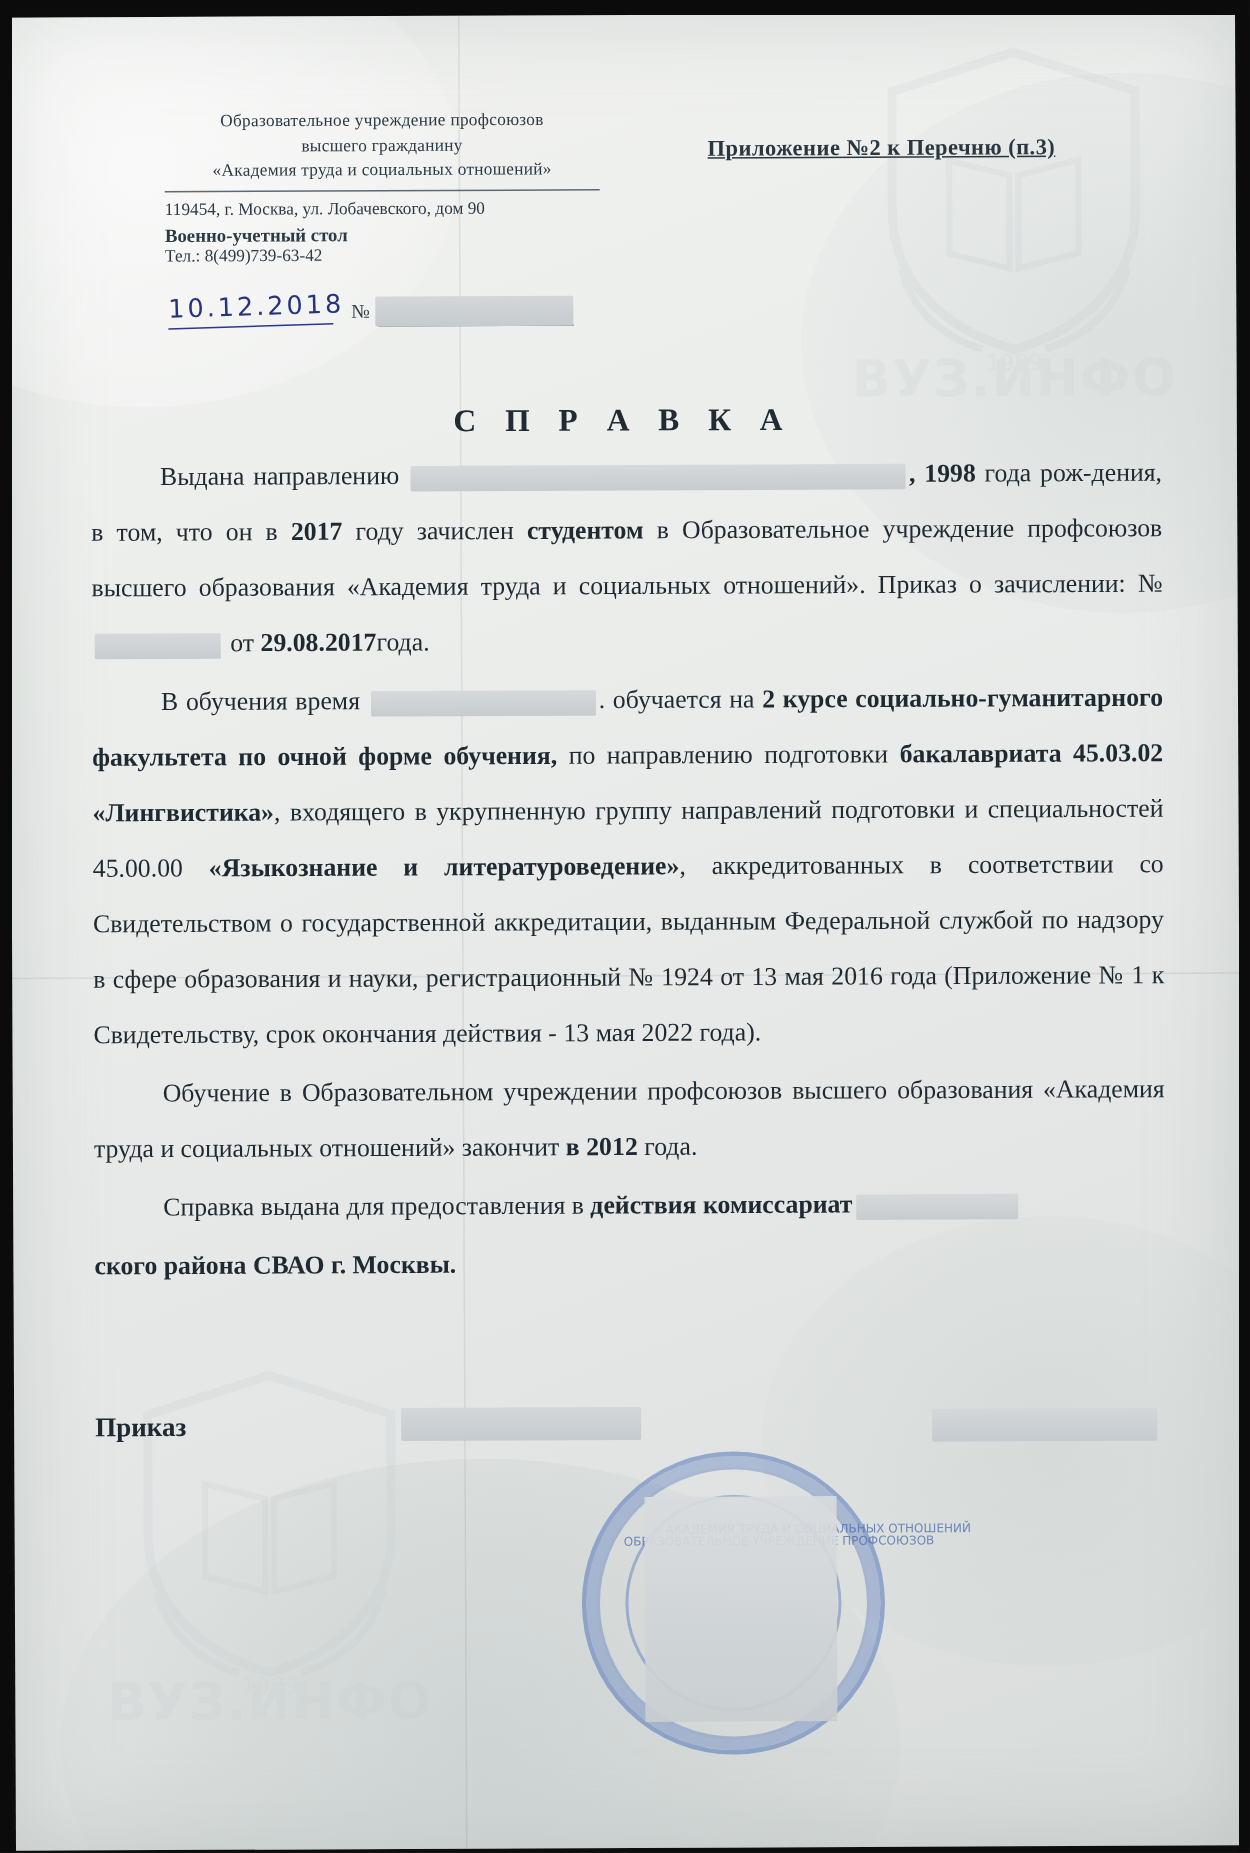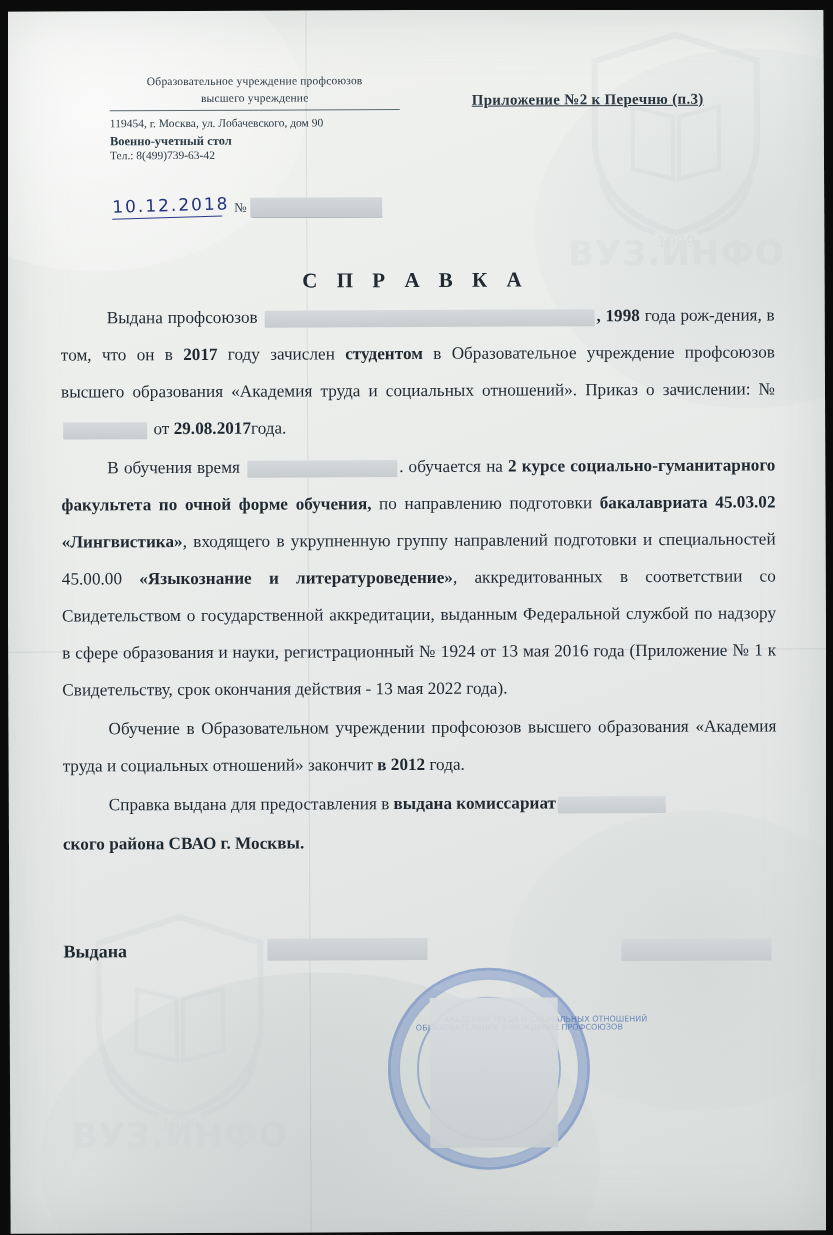--- a/index.html
+++ b/index.html
@@ -313,21 +313,22 @@
           <path d="M20 150 C26 178 48 196 74 204" fill="none" stroke="#c0c9cb" stroke-width="5"></path>
           <path d="M170 150 C164 178 142 196 116 204" fill="none" stroke="#c0c9cb" stroke-width="5"></path>
         </svg>
       </div>
       <div class="wm-year">1999</div>
       <div class="wm-text">ВУЗ.ИНФО</div>
     </div>
 
     <div id="letterhead">
       <div class="org-line">Образовательное учреждение профсоюзов</div>
-      <div class="org-line">высшего учреждение</div>
+      <div class="org-line">высшего гражданину</div>
+      <div class="org-line">«Академия труда и социальных отношений»</div>
       <div class="rule"></div>
       <div class="addr">119454, г. Москва, ул. Лобачевского, дом 90</div>
       <div class="dept">Военно-учетный стол</div>
       <div class="phone">Тел.: 8(499)739-63-42</div>
     </div>
 
     <div id="dateline">
       <div class="handdate">10.12.2018</div>
       <div class="underline"></div>
       <div class="numlabel">№</div>
@@ -335,44 +336,44 @@
       <div class="redact" style="left:138px; top:3px; width:132px; height:20px;"></div>
     </div>
 
     <div id="appendix">Приложение №2 к Перечню (п.3)</div>
 
     <div id="doc-title">С П Р А В К А</div>
 
     <div id="body-text">
 
       <p>
-        <span>Выдана профсоюзов</span>
+        <span>Выдана направлению</span>
         <span class="inline-redact" style="width:330px;"></span><b>, 1998</b><span> года рож-дения, в том, что он в </span><b>2017</b><span> году зачислен </span><b>студентом</b><span> в Образовательное учреждение профсоюзов высшего образования «Академия труда и социальных отношений». Приказ о зачислении: №</span><span class="inline-redact" style="width:84px;"></span><span> от </span><b>29.08.2017</b><span>года.</span>
       </p>
 
       <p>
         <span>В обучения время</span>
         <span class="inline-redact" style="width:150px;"></span><span>. обучается на </span><b>2 курсе социально-гуманитарного факультета по очной форме обучения,</b><span> по направлению подготовки </span><b>бакалавриата 45.03.02 «Лингвистика»</b><span>, входящего в укрупненную группу направлений подготовки и специальностей 45.00.00 </span><b>«Языкознание и литературоведение»</b><span>, аккредитованных в соответствии со Свидетельством о государственной аккредитации, выданным Федеральной службой по надзору в сфере образования и науки, регистрационный № 1924 от 13 мая 2016 года (Приложение № 1 к Свидетельству, срок окончания действия - 13 мая 2022 года).</span>
       </p>
 
       <p>
         <span>Обучение в Образовательном учреждении профсоюзов высшего образования «Академия труда и социальных отношений» закончит </span><b>в 2012</b><span> года.</span>
       </p>
 
       <p>
-        <span>Справка выдана для предоставления в </span><b>выдана комиссариат</b><span class="inline-redact" style="width:108px;"></span>
+        <span>Справка выдана для предоставления в </span><b>действия комиссариат</b><span class="inline-redact" style="width:108px;"></span>
       </p>
 
       <p class="noindent">
         <b>ского района СВАО г. Москвы.</b>
       </p>
     </div>
 
     <div id="signature">
-      <span>Выдана</span>
+      <span>Приказ</span>
     </div>
     <div class="redact" id="sig-redact-1"></div>
     <div class="redact" id="sig-redact-2"></div>
 
     <div id="stamp">
       <div class="inner-ring"></div>
       <div class="arc-text">
         <span style="transform: rotate(-58deg) translate(0,-86px) rotate(58deg);">ОБРАЗОВАТЕЛЬНОЕ УЧРЕЖДЕНИЕ ПРОФСОЮЗОВ</span>
       </div>
       <div class="arc-text">

